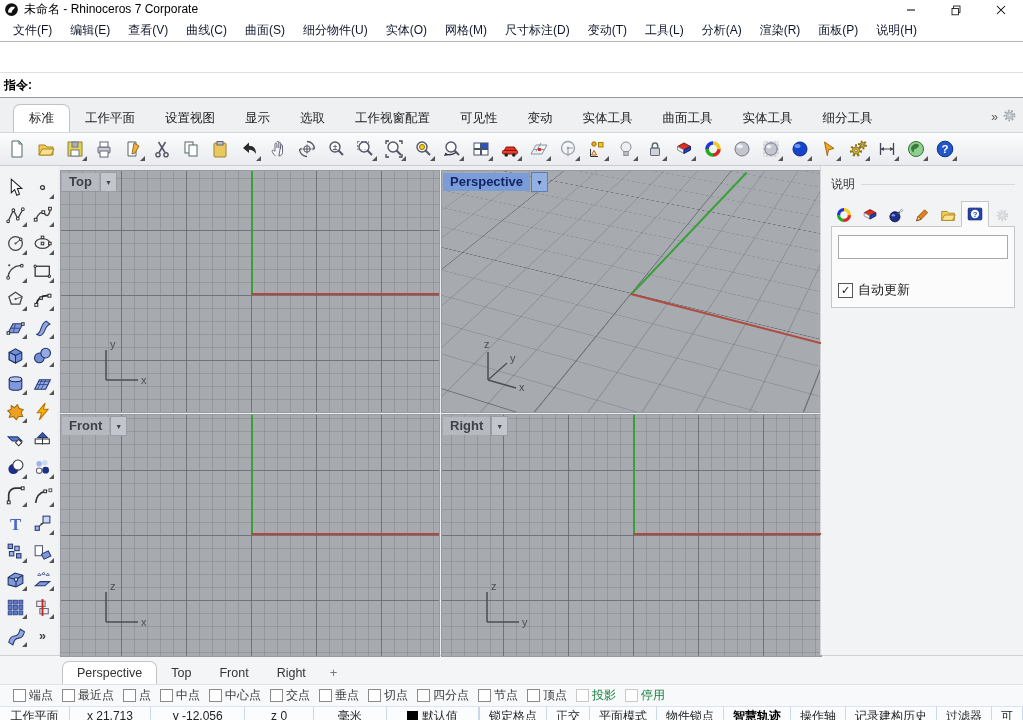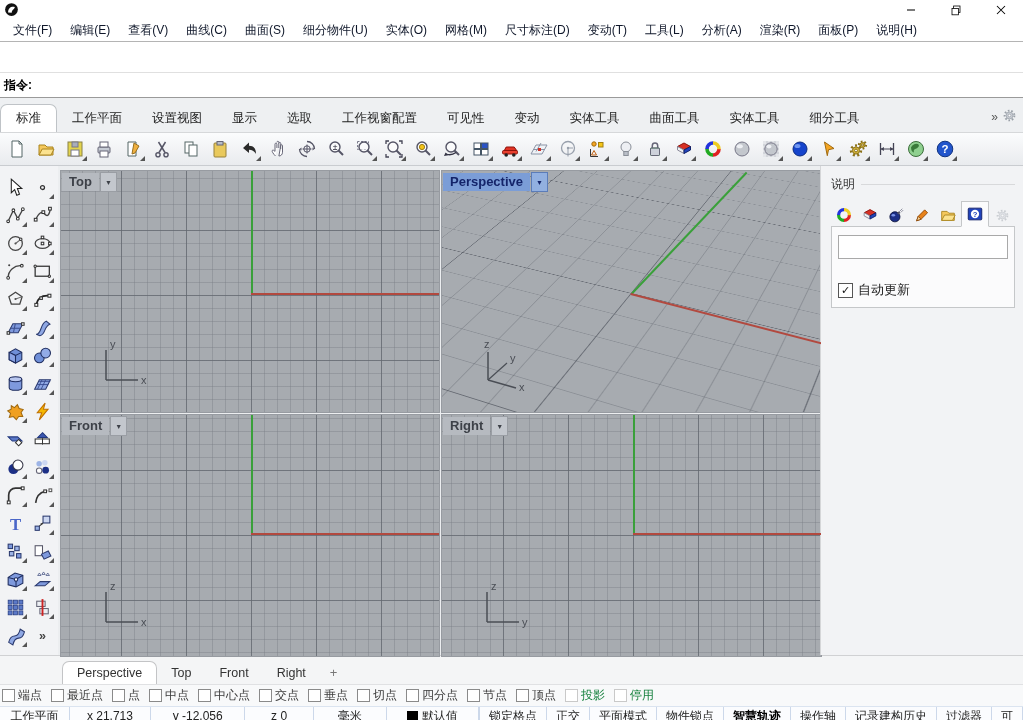--- a/index.html
+++ b/index.html
@@ -19,21 +19,21 @@
   #menubar{height:22px;display:flex;align-items:center;background:#fff;padding-left:4px;}
   .menu-item{padding:2px 9px;color:#0f172a;}
 
   
   #cmdarea{height:55px;border-top:1px solid #b4b4b4;border-bottom:1px solid #9a9a9a;background:#fff;}
   #cmdhistory{height:30px;border-bottom:1px solid #e0e0e0;}
   #cmdprompt{height:24px;display:flex;align-items:center;padding-left:4px;font-weight:bold;color:#000;}
   #cmdinput{flex:1;border:none;outline:none;font:inherit;margin-left:4px;}
 
   
-  #tabbar{height:34px;background:#eef0f2;display:flex;align-items:flex-end;padding-left:0;border-bottom:1px solid #d6d8da;}
+  #tabbar{height:34px;background:#eef0f2;display:flex;align-items:flex-end;padding-left:13px;border-bottom:1px solid #d6d8da;}
   .rtab{padding:5px 15px;color:#222;font-size:12.5px;white-space:nowrap;}
   .rtab.active{background:#fff;border:1px solid #bfc3c7;border-bottom:none;border-radius:7px 7px 0 0;}
   #tab-overflow{margin-left:auto;display:flex;align-items:center;gap:4px;padding:0 6px 6px 0;color:#555;}
 
   
   #toolbar{height:32px;background:linear-gradient(#fbfcfd,#e9ebee);display:flex;align-items:center;padding-left:2px;border-bottom:1px solid #c9ccd0;}
   .tbtn{position:relative;width:29px;height:28px;display:inline-flex;align-items:center;justify-content:center;border-radius:2px;}
   .fly::after{content:"";position:absolute;right:2px;bottom:2px;border-left:5px solid transparent;border-bottom:5px solid #555;}
 
   
@@ -88,21 +88,21 @@
   #panel-search{width:100%;box-sizing:border-box;height:24px;border:1px solid #a9a9a9;background:#fff;font:inherit;padding:0 4px;}
   .chk-row{display:flex;align-items:center;gap:5px;margin-top:22px;color:#222;font-size:13px;}
   .chk-box{width:13px;height:13px;border:1px solid #555;background:#fff;display:inline-flex;align-items:center;justify-content:center;font-size:11px;color:#111;line-height:1;}
 
   
   #vptabs{height:28px;background:#f4f5f6;border-top:1px solid #d0d1d3;display:flex;align-items:flex-end;padding-left:62px;}
   .vptab{padding:4px 14px;color:#333;font-size:12.5px;}
   .vptab.active{background:#fff;border:1px solid #c3c4c6;border-bottom:none;border-radius:7px 7px 0 0;}
   .vptab-add{padding:4px 10px;color:#777;font-size:13px;}
 
-  #osnap{height:21px;background:#f8f9fa;border-top:1px solid #e0e1e3;display:flex;align-items:center;padding-left:2px;gap:9px;}
+  #osnap{height:21px;background:#f8f9fa;border-top:1px solid #e0e1e3;display:flex;align-items:center;padding-left:13px;gap:9px;}
   .osnap-item{display:inline-flex;align-items:center;gap:3px;color:#3c3c3c;white-space:nowrap;}
   .osnap-box{width:11px;height:11px;border:1px solid #8a8a8a;background:#fff;}
   .osnap-item.disabled{color:#15803d;}
   .osnap-item.disabled .osnap-box{border-color:#c9c9c9;}
 
   #statusbar{height:18px;background:#fbfcfe;border-top:1px solid #dbe4f0;display:flex;align-items:center;overflow:hidden;}
   .sb-item{height:100%;display:inline-flex;align-items:center;justify-content:center;padding:0 9px;border-right:1px solid #ccd8ea;color:#222;white-space:nowrap;}
   .sb-item.bold{font-weight:bold;color:#000;}
   .sb-spacer{flex:1;height:100%;border-right:1px solid #ccd8ea;}
   .sb-swatch{width:11px;height:11px;background:#000;margin-right:4px;display:inline-block;}
@@ -112,20 +112,21 @@
 
 <div id="app">
 
   <div id="titlebar">
     <span class="logo">
         <svg viewBox="0 0 20 20" width="15" height="15">
           <circle cx="10" cy="10" r="8.5" fill="#111"></circle>
           <path d="M5.5 14c0-6 4-8.5 9-7.3-1.2 3.8-4 3.6-4.2 7.6z" fill="#fff"></path>
         </svg>
       </span>
+    <span class="title">未命名 - Rhinoceros 7 Corporate</span>
     <span class="spacer"></span>
     <span class="winbtn" id="btn-min">
         <svg viewBox="0 0 20 20" width="16" height="16">
           <line x1="5" y1="10" x2="15" y2="10" stroke="#000" stroke-width="1.3"></line>
         </svg>
       </span>
     <span class="winbtn" id="btn-res">
         <svg viewBox="0 0 20 20" width="16" height="16">
           <rect x="7" y="5" width="8" height="8" fill="none" stroke="#000"></rect>
           <rect x="5" y="8" width="8" height="8" fill="#fff" stroke="#000"></rect>

